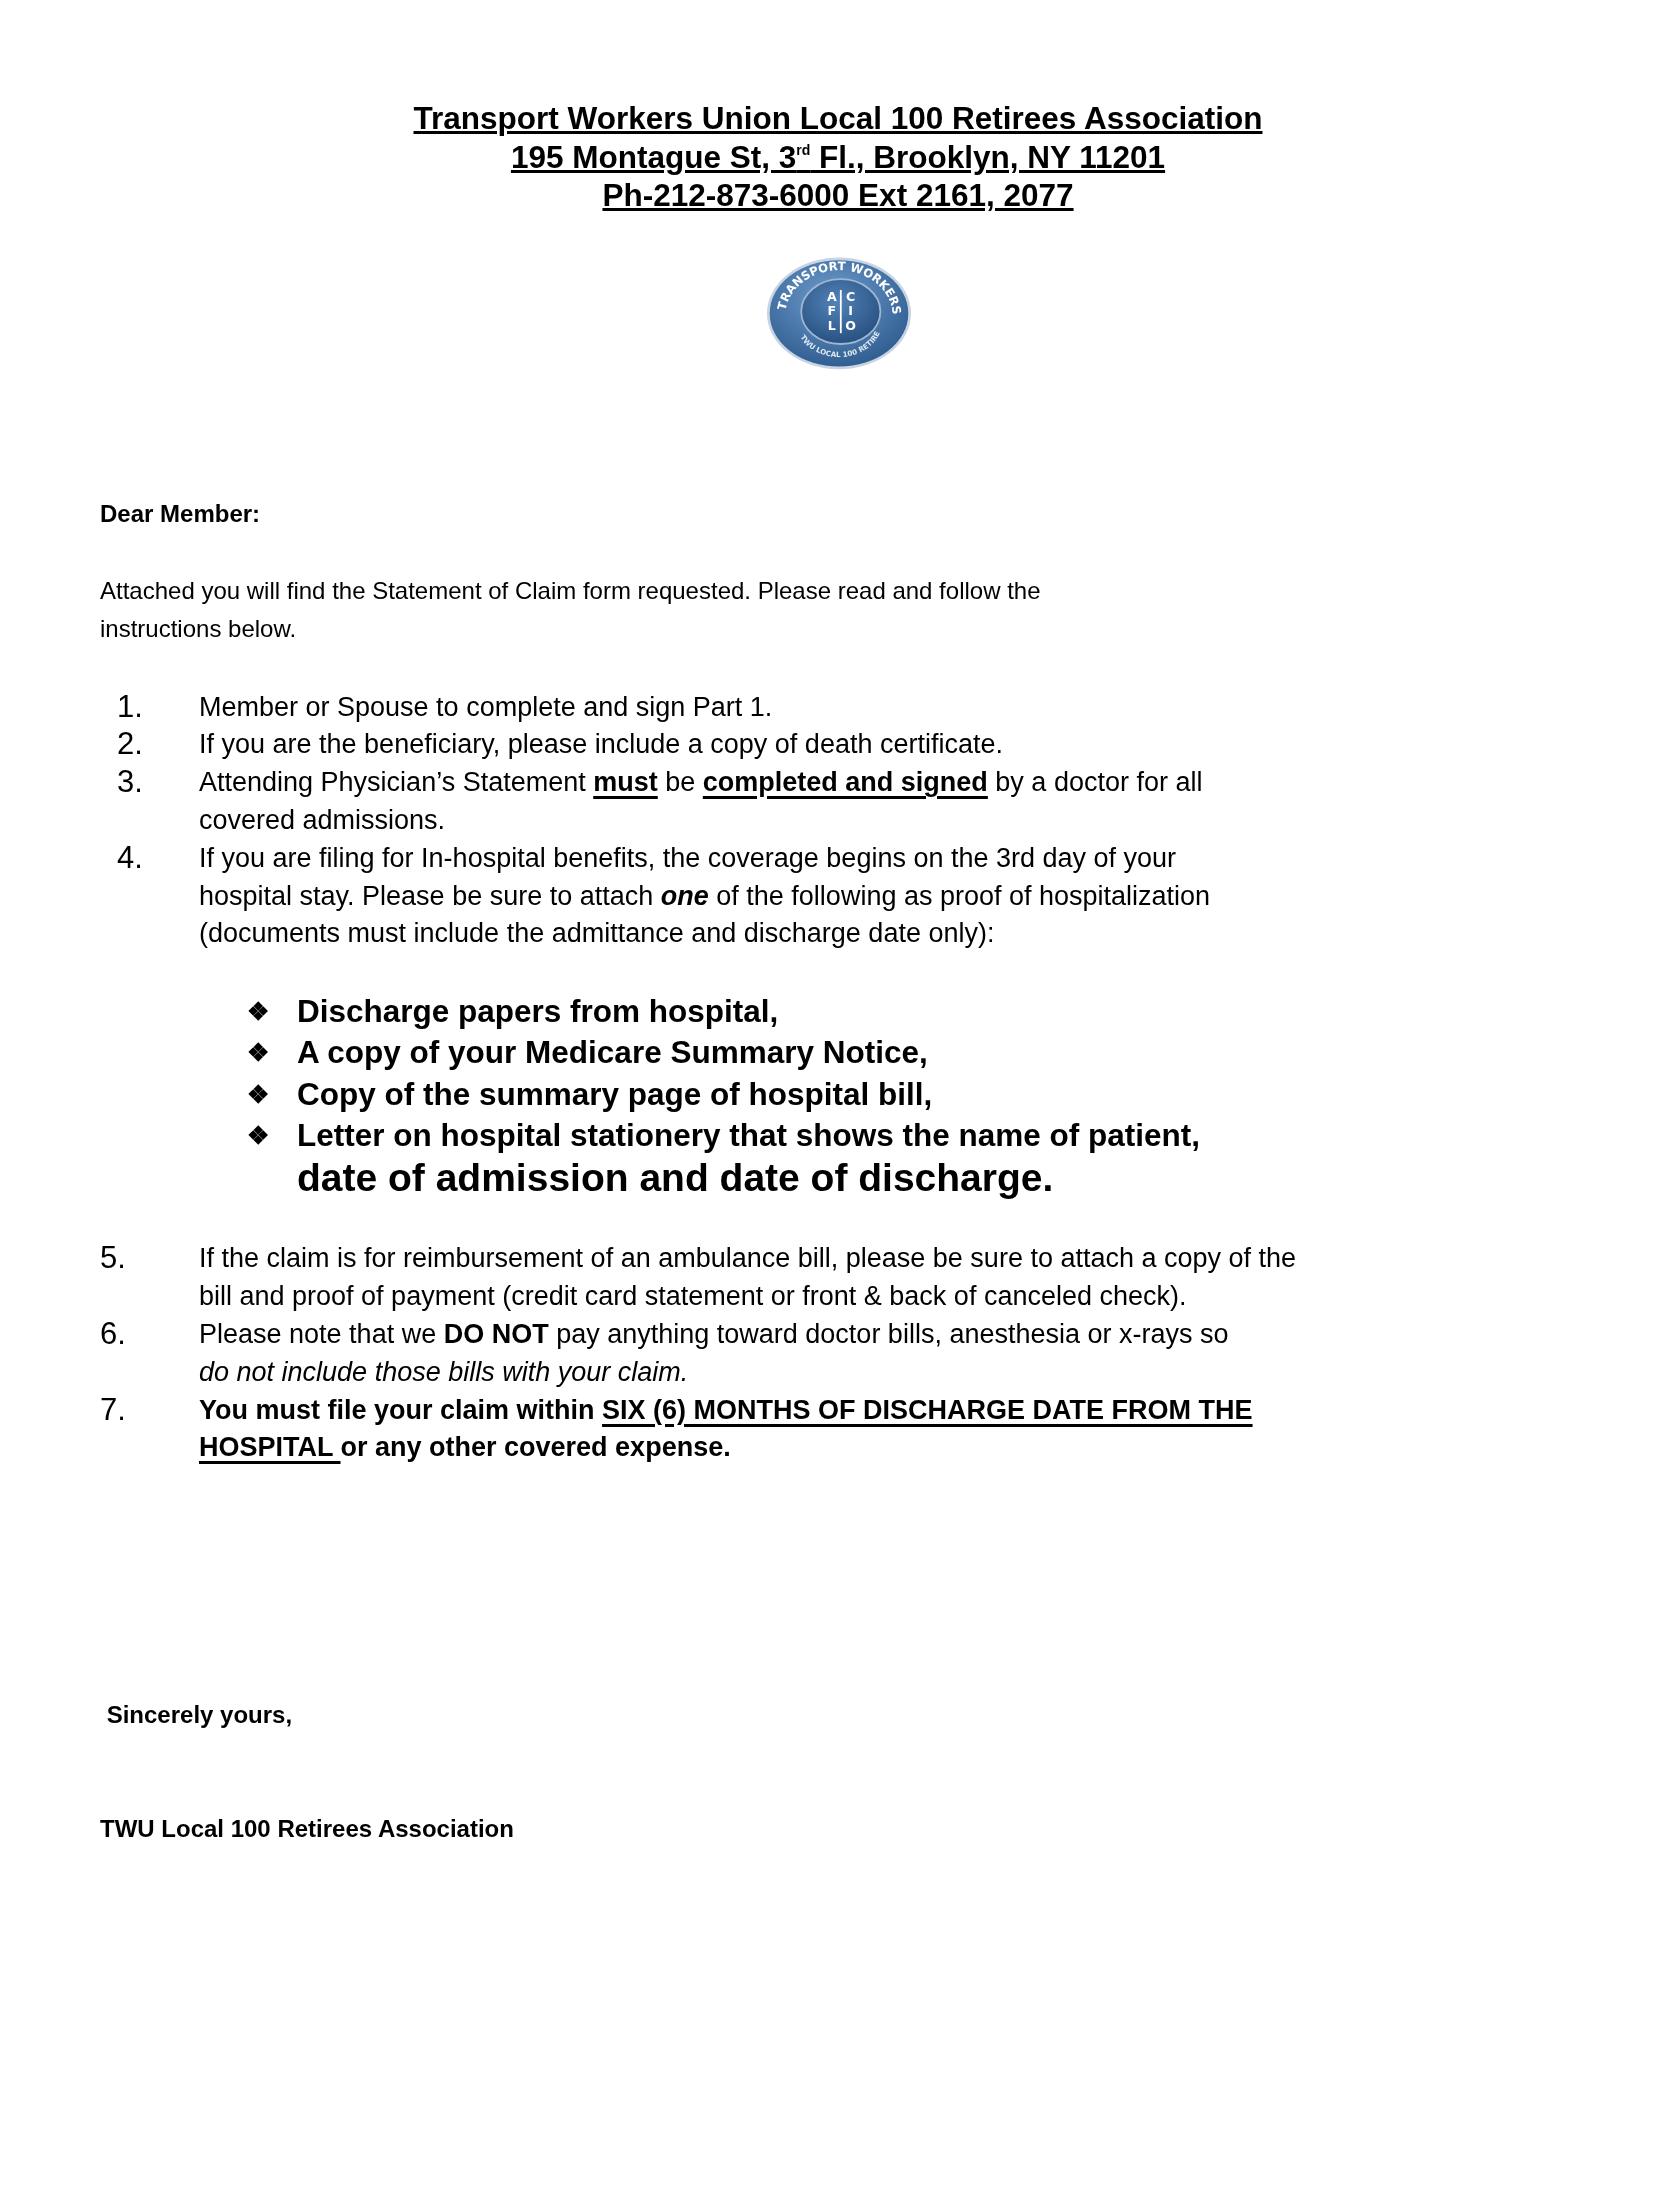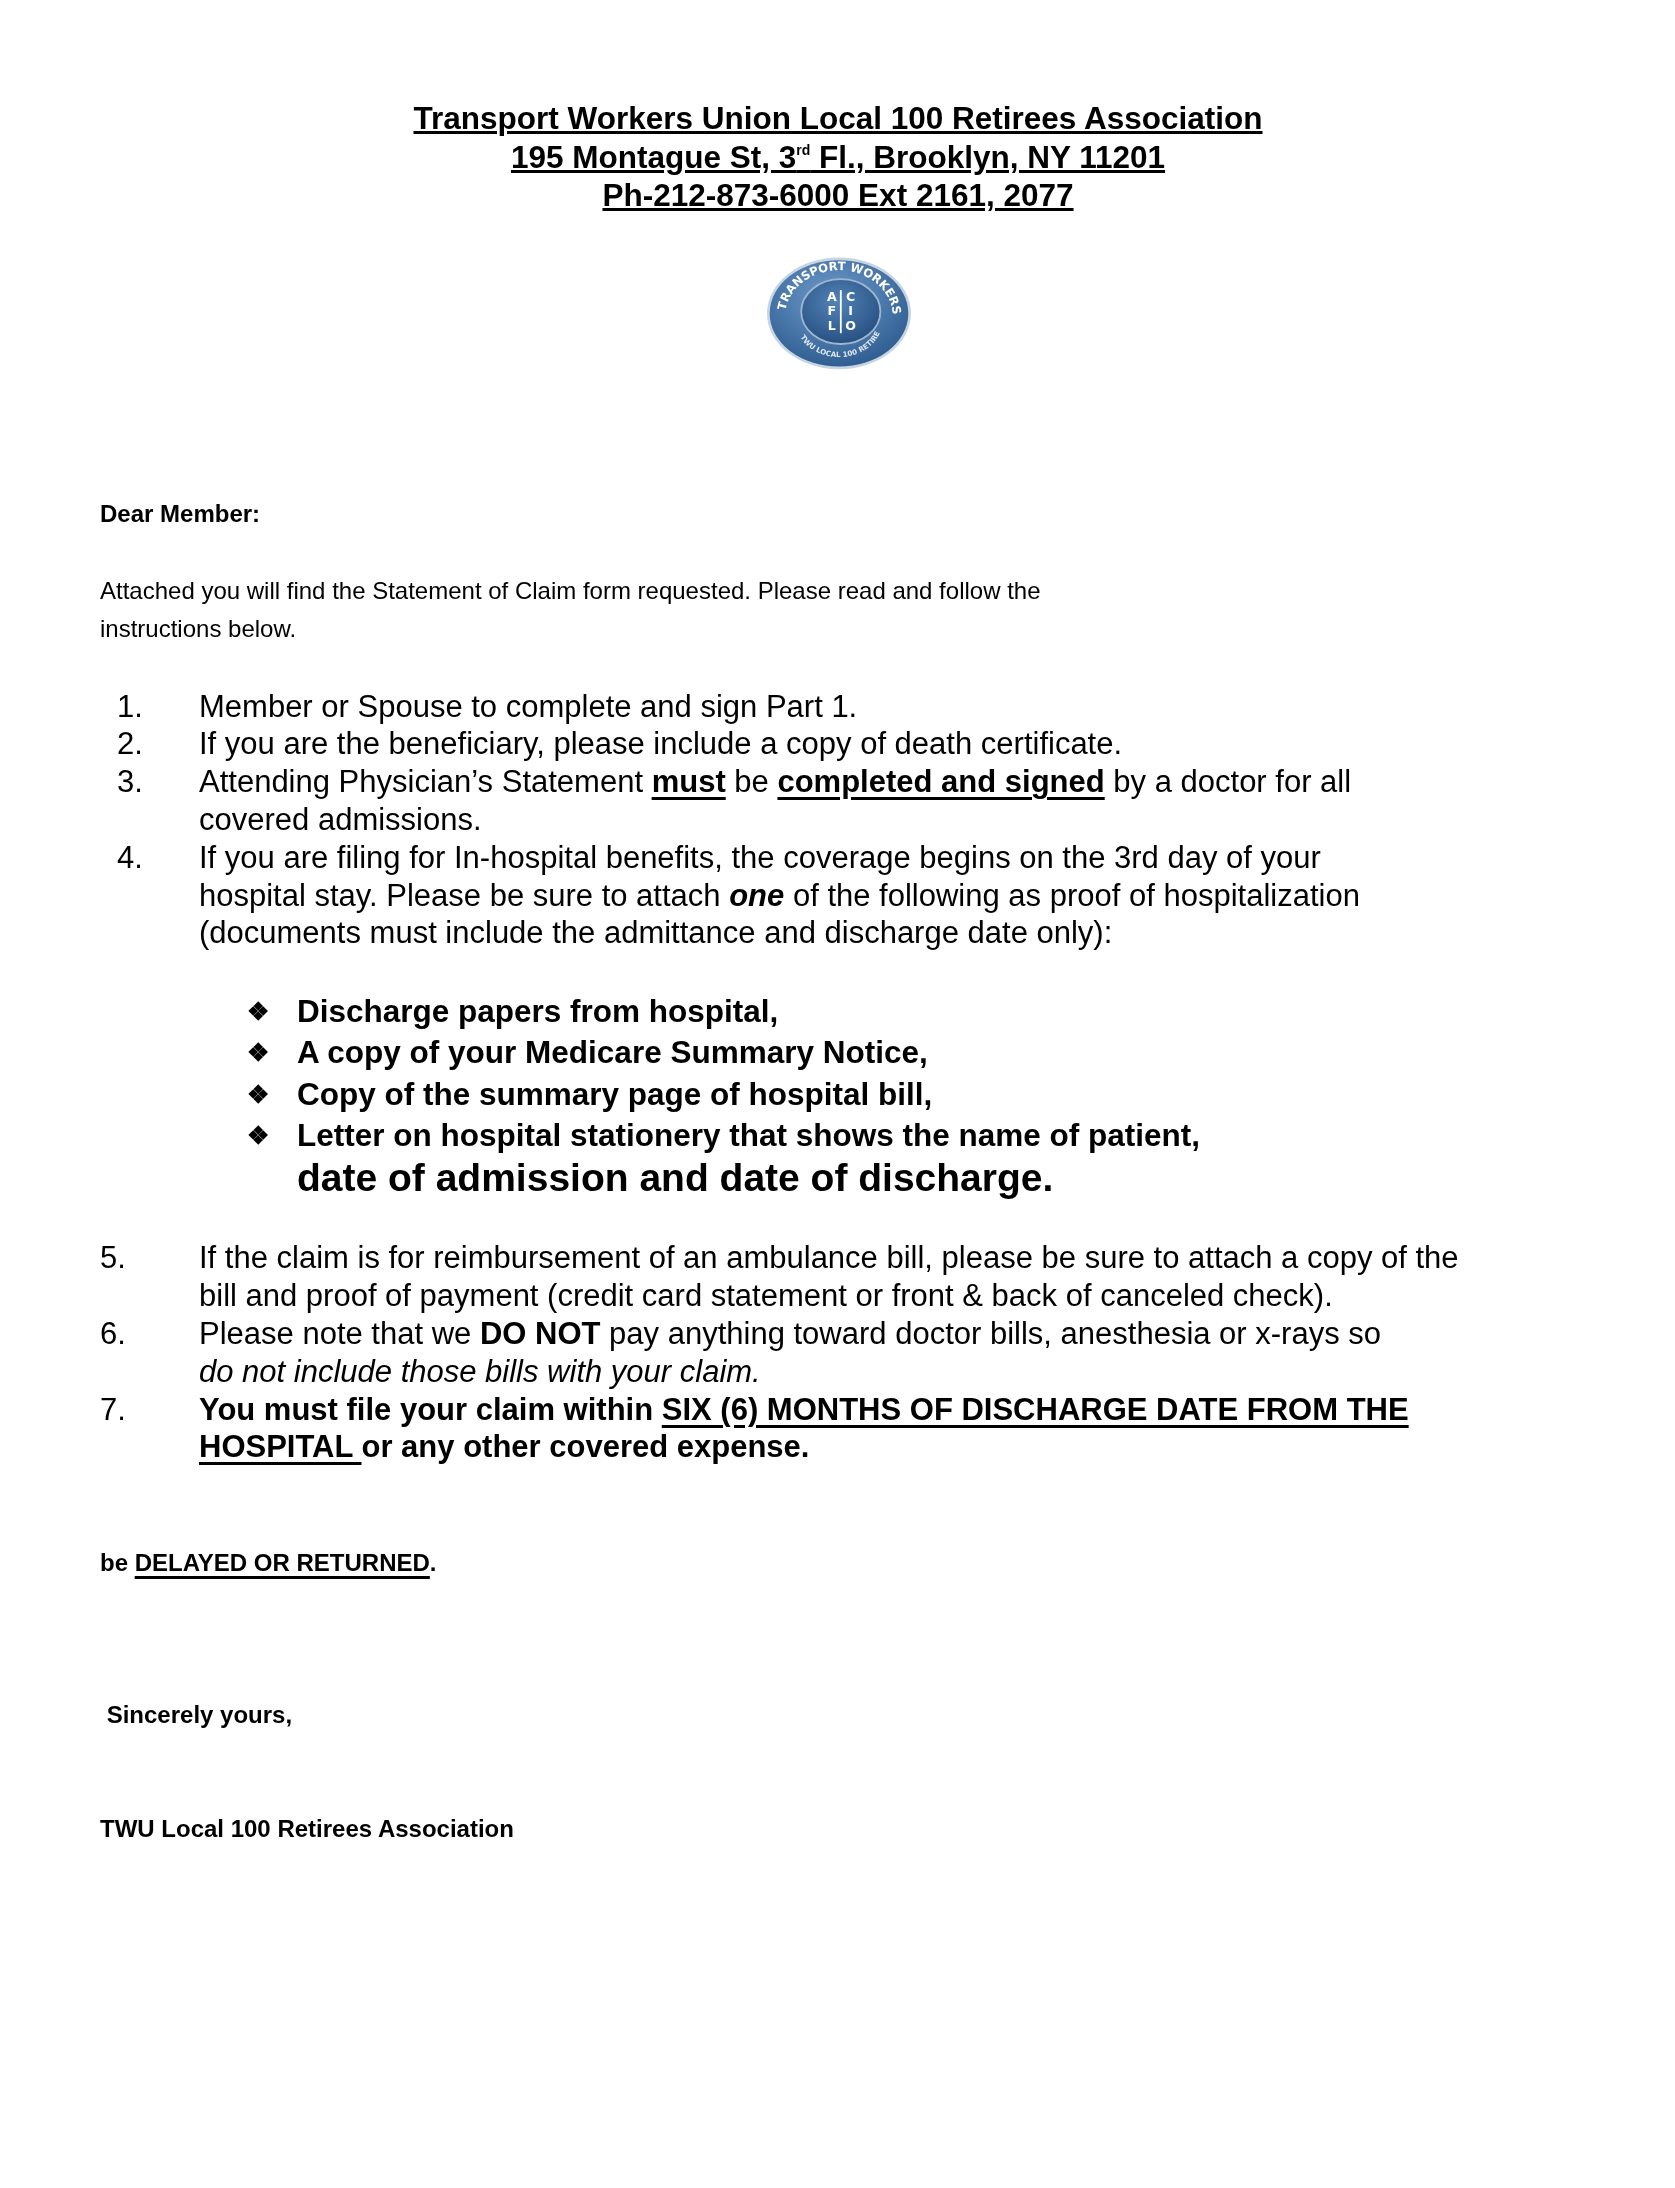--- a/index.html
+++ b/index.html
@@ -12,21 +12,21 @@
   .hdr sup { font-size: 14px; line-height: 0; position: relative; top: -1.8px; }
 
   .logo { position: absolute; left: 765px; top: 254px; width: 148px; height: 117px; }
 
   .txt { position: absolute; left: 100px; font-size: 24px; line-height: 38px; white-space: nowrap; }
   .bold { font-weight: bold; }
   .u { text-decoration: underline; text-decoration-thickness: 2.7px; text-underline-offset: 4.5px; }
   .i { font-style: italic; }
 
   .num { position: absolute; left: 100px; width: 54px; font-size: 31px; line-height: 38px; }
-  .item { position: absolute; left: 199px; width: 1404px; font-size: 31px; line-height: 38px; }
+  .item { position: absolute; left: 199px; width: 1404px; font-size: 27px; line-height: 38px; }
 
   .bullet-row { position: absolute; left: 247px; font-size: 31.5px; line-height: 41px; font-weight: bold; white-space: nowrap; }
   .bullet-row .glyph { display: inline-block; width: 50px; font-size: 25px; vertical-align: 1.8px; }
   .bullet-cont { position: absolute; left: 297px; font-size: 39px; line-height: 41px; font-weight: bold; white-space: nowrap; }
 </style>
 </head>
 <body>
 
 <div class="page">
 
@@ -112,19 +112,18 @@
     <div class="item" style="top:1315px;"><span>Please note that we </span><span class="bold">DO NOT</span><span> pay anything toward doctor bills, anesthesia or x-rays so</span></div>
     <div class="item i" style="top:1353px;">do not include those bills with your claim.</div>
   </div>
 
   <div>
     <div class="num" style="top:1391px;">7.</div>
     <div class="item bold" style="top:1391px;"><span>You must file your claim within </span><span class="u">SIX (6) MONTHS OF DISCHARGE DATE FROM THE</span></div>
     <div class="item bold" style="top:1428px;"><span class="u">HOSPITAL </span><span>or any other covered expense.</span></div>
   </div>
 
-  <div class="txt bold" style="top:1544px;"><span>be </span><span class="u">DELAYED OR RETURNED</span><span>.</span></div>
 
   <div class="txt bold" style="top:1696px; white-space:pre;"> Sincerely yours,</div>
   <div class="txt bold" style="top:1810px;">TWU Local 100 Retirees Association</div>
 
 </div>
 
 
 </body></html>

